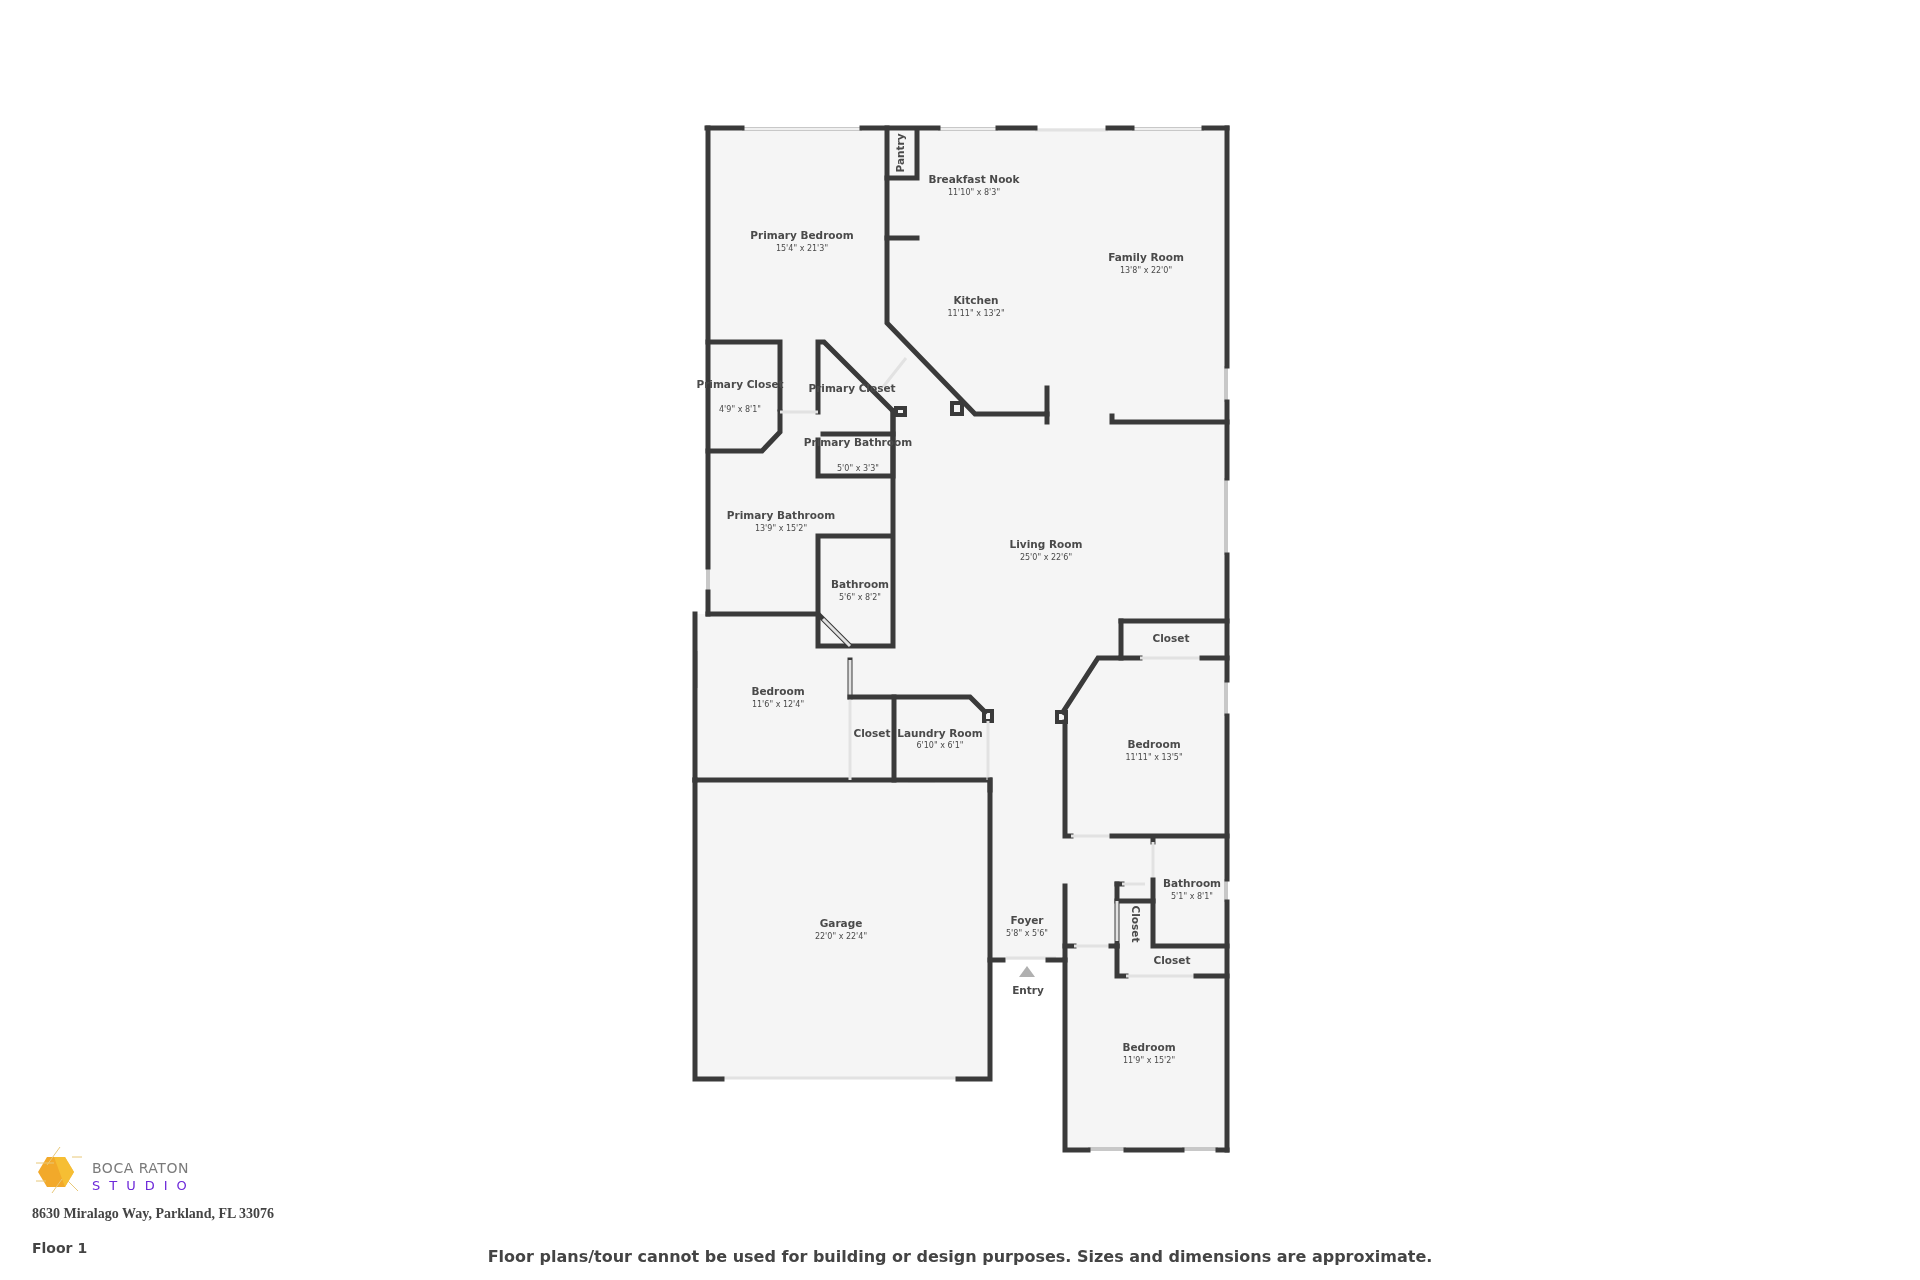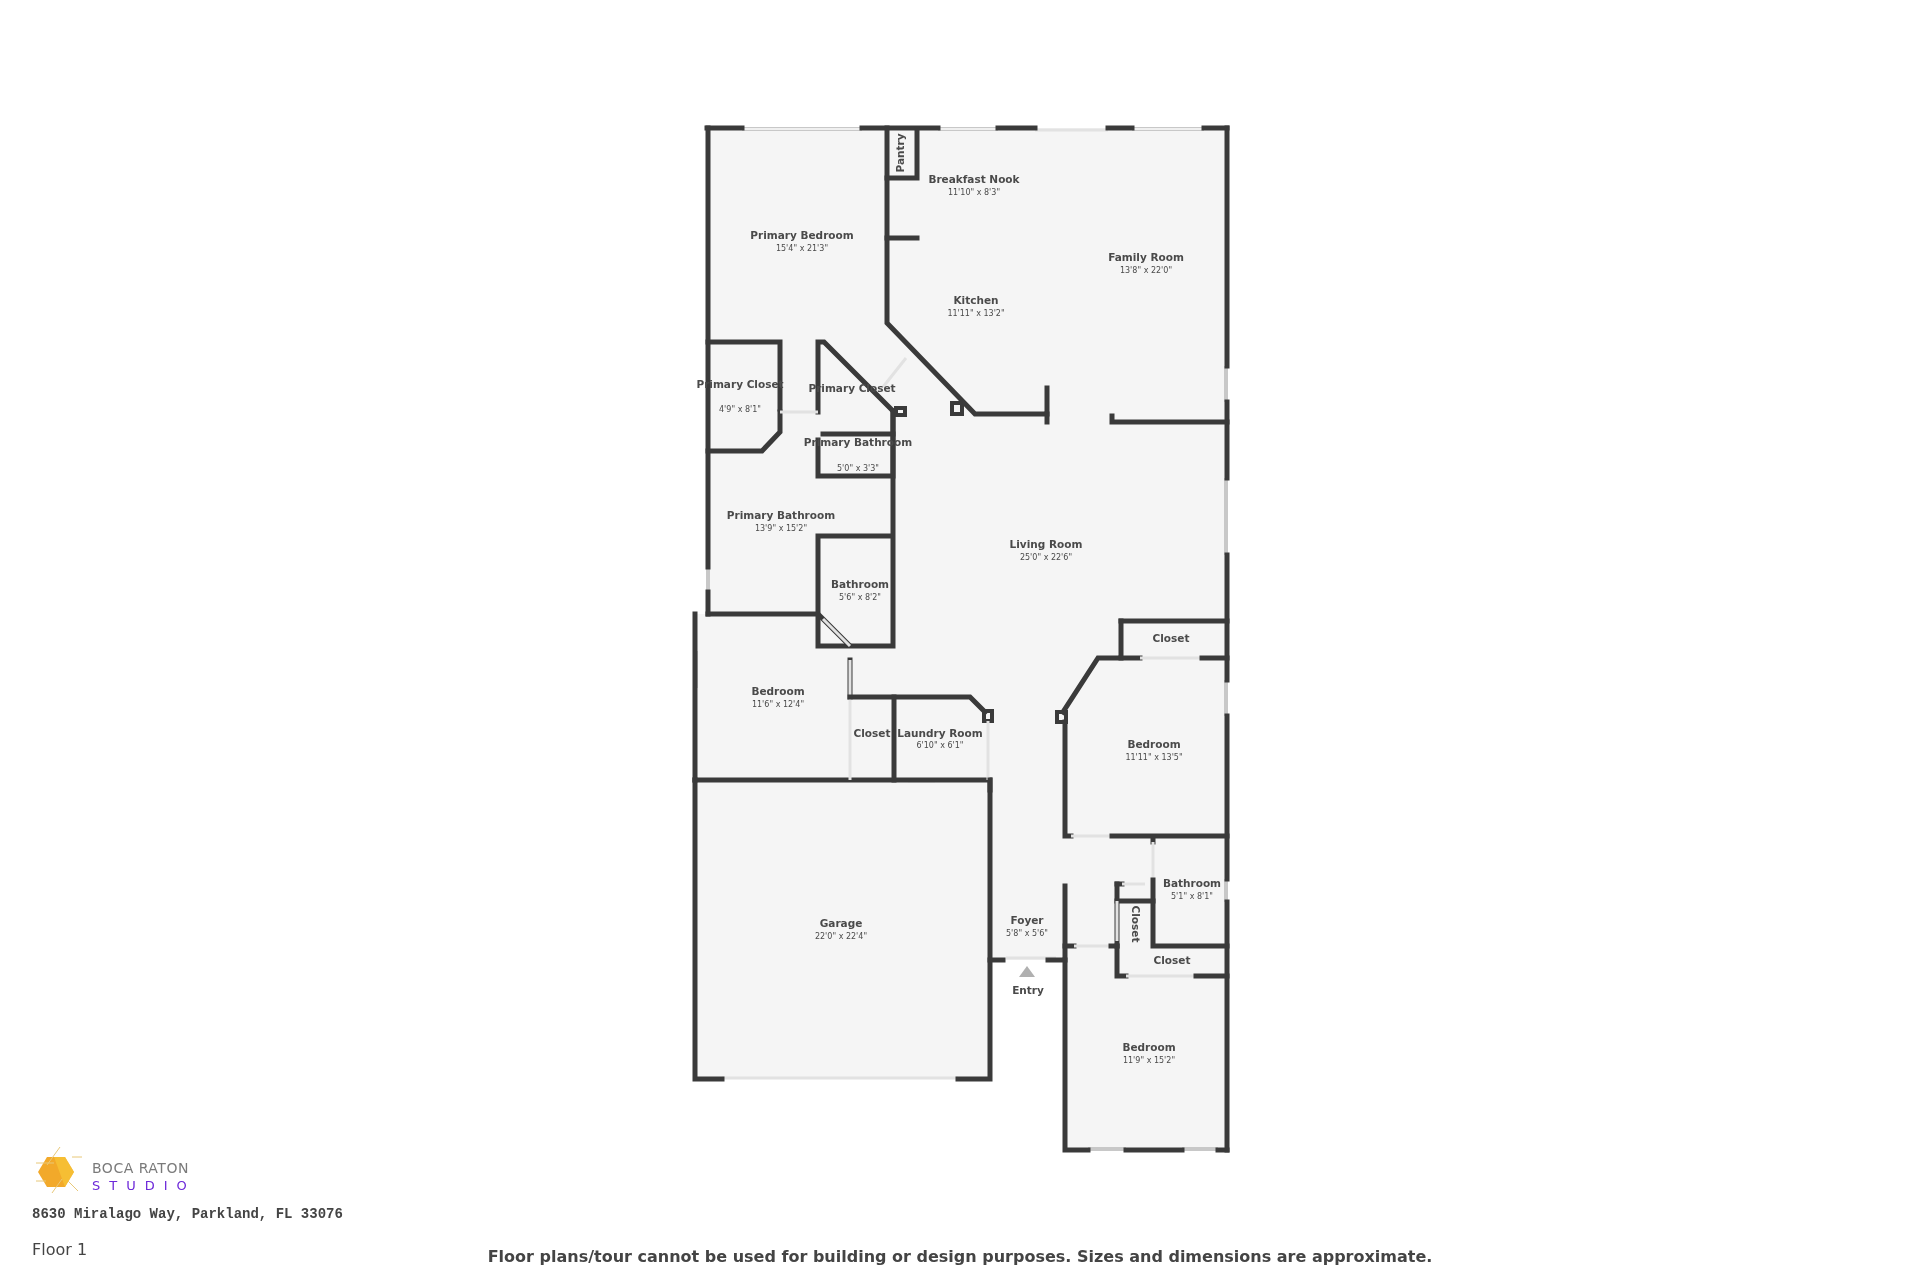--- a/index.html
+++ b/index.html
@@ -9,22 +9,22 @@
   .room-dim { font-family:"DejaVu Sans", sans-serif; font-size:8px; fill:#4a4a4a; text-anchor:middle; }
   .wall { stroke:#3a3a3a; stroke-width:5; fill:none; stroke-linecap:square; }
   .wall-thin { stroke:#3a3a3a; stroke-width:4; fill:none; }
   .floor { fill:#f5f5f5; }
   .window { stroke:#c8c8c8; stroke-width:4; fill:none; }
   .window-in { stroke:#f0f0f0; stroke-width:2; fill:none; }
   .door { stroke:#e2e2e2; stroke-width:3; fill:none; }
   .logo { position:absolute; left:32px; top:1145px; width:170px; height:50px; }
   .logo-line1 { position:absolute; left:92px; top:1160px; font-family:"DejaVu Sans", sans-serif; font-size:14px; color:#7a7a7a; letter-spacing:0.5px; }
   .logo-line2 { position:absolute; left:92px; top:1178px; font-family:"DejaVu Sans", sans-serif; font-size:13px; color:#6d28d9; letter-spacing:9px; }
-  .address { position:absolute; left:32px; top:1206px; font-family:Liberation Mono, monospace; font-size:14px; font-weight:bold; color:#444; }
-  .floor-label { position:absolute; left:32px; top:1240px; font-family:"DejaVu Sans", sans-serif; font-size:16px; font-weight:normal; color:#444; }
+  .address { position:absolute; left:32px; top:1206px; font-family:Liberation Serif, serif; font-size:14px; font-weight:bold; color:#444; }
+  .floor-label { position:absolute; left:32px; top:1240px; font-family:"DejaVu Sans", sans-serif; font-size:14px; font-weight:bold; color:#444; }
   .disclaimer { position:absolute; left:0; width:1920px; text-align:center; top:1247px; font-family:"DejaVu Sans", sans-serif; font-size:16px; font-weight:bold; color:#444; }
 </style>
 </head>
 <body>
 
 <svg id="plan" width="1920" height="1280" viewBox="0 0 1920 1280">
 
   <g>
     <polygon class="floor" points="707,128 1227,128 1227,1150 1065,1150 1065,960 990,960 990,1079 695,1079 695,614 707,614"></polygon>
   </g>

